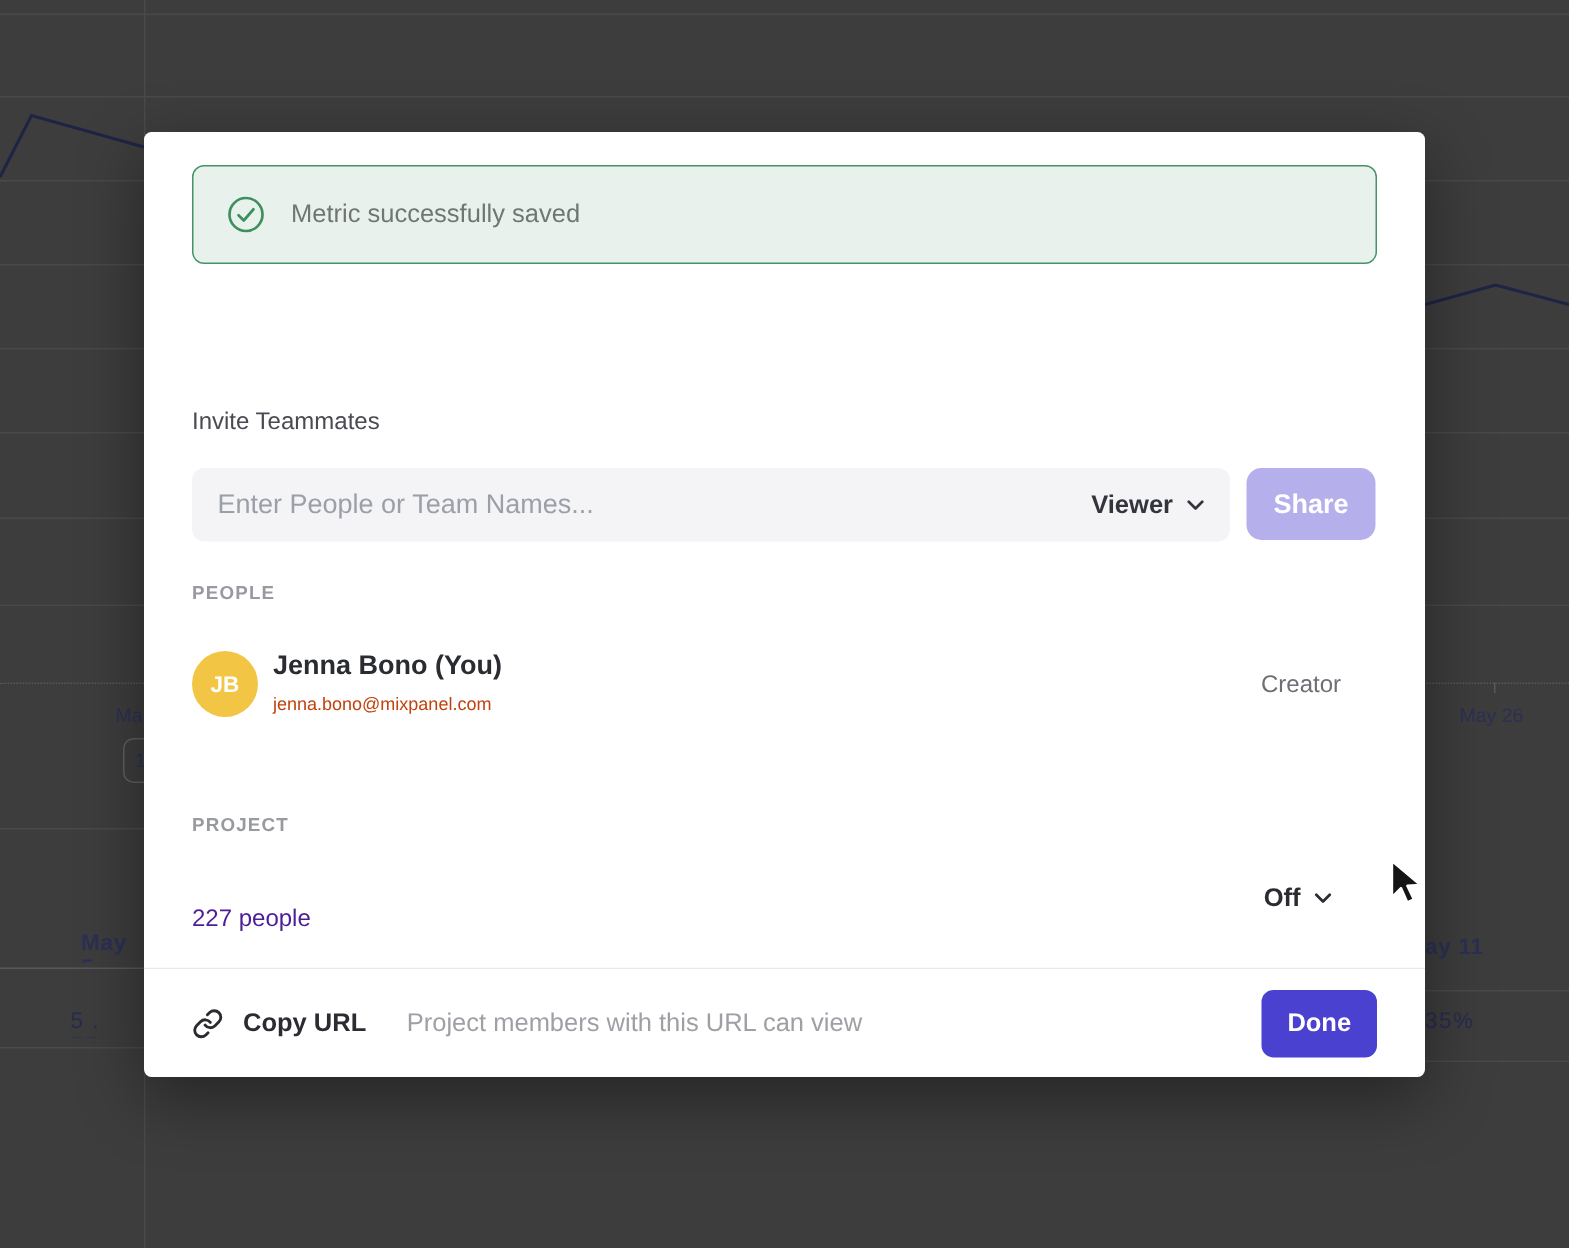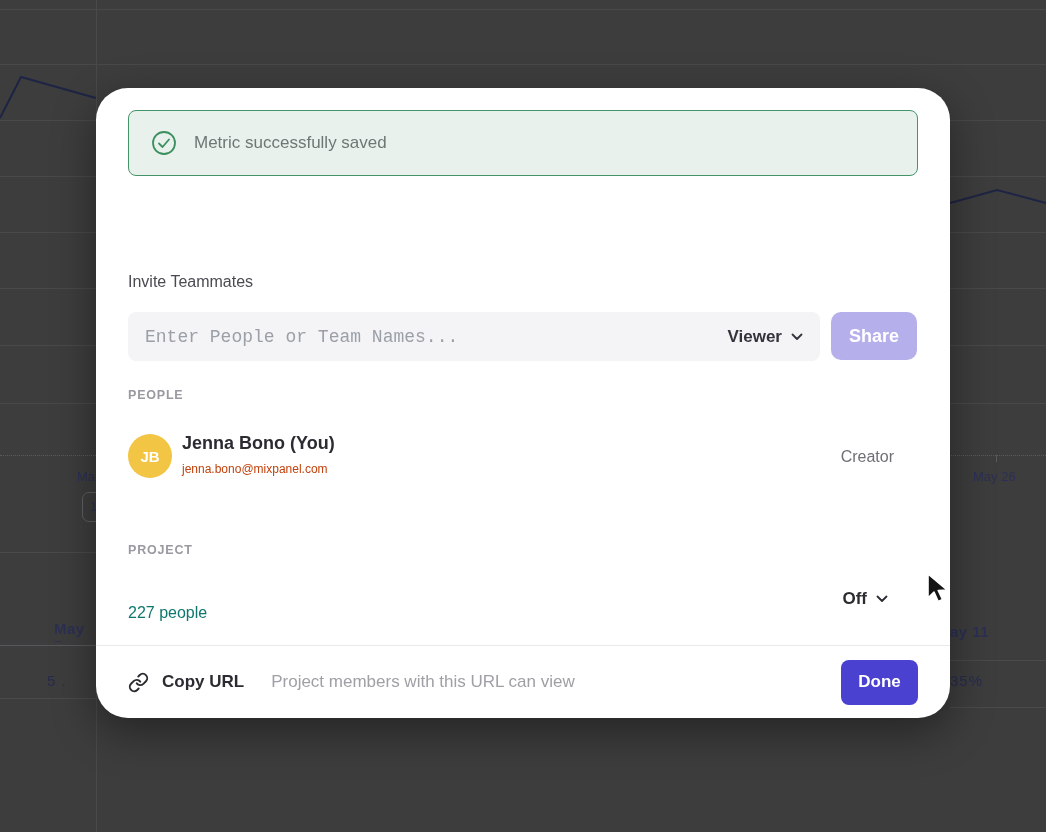--- a/index.html
+++ b/index.html
@@ -17,49 +17,49 @@
   .bg-val { position:absolute; color:#272c4e; font-size:15px; letter-spacing:1px; }
   .clip-strip { position:absolute; overflow:hidden; }
   .tick { position:absolute; width:1px; height:7px; background:#5a5a5e; }
   .row-line { position:absolute; height:1px; background:#4a4a4d; }
   .row-line.light { background:#58585c; }
   .bg-tooltip { position:absolute; border:1px solid #5f5f64; border-radius:7px; color:#2b3054;
                 font-size:13px; line-height:28px; padding-left:7px; }
 
   
   .modal { position:absolute; left:96px; top:88px; width:854px; height:630px; z-index:10;
-           background:#ffffff; border-radius:32px; box-shadow:0 14px 44px rgba(0,0,0,.4); }
+           background:#ffffff; border-radius:5px; box-shadow:0 14px 44px rgba(0,0,0,.4); }
   .toast { position:absolute; left:32px; top:22px; width:790px; height:66px;
            background:#e9f1ec; border:1px solid #44946a; border-radius:8px;
            display:flex; align-items:center; padding:0 22px; gap:17px; }
   .toast-text { color:#6f7775; font-size:17px; }
   .modal-title { position:absolute; left:32px; top:126px; font-size:29px; font-weight:700; color:#33343c; }
   .invite-label { position:absolute; left:32px; top:185px; font-size:16px; color:#4a4b52; }
   .invite-input { position:absolute; left:32px; top:224px; width:692px; height:49px;
                   background:#f4f4f6; border-radius:8px; display:flex; align-items:center; }
   .invite-input input { flex:1; border:none; background:transparent; outline:none;
-                        font-family:Liberation Mono, monospace;
+                        font-family:Liberation Sans, sans-serif;
                         font-size:18px; color:#3a3b40; padding:0 0 0 17px; }
   .invite-input input::placeholder { color:#9ba0a8; opacity:1; }
   .role-select { display:flex; align-items:center; gap:9px; padding-right:17px;
                  font-size:17px; font-weight:600; color:#33343c; cursor:pointer; }
   .share-btn { position:absolute; left:735px; top:224px; width:86px; height:48px;
                background:#b5afec; border:none; border-radius:10px;
                color:#ffffff; font-size:18px; font-weight:700;
                font-family:"Liberation Sans", sans-serif; }
   .sect-head { position:absolute; left:32px; font-size:12.5px; font-weight:600;
                letter-spacing:.8px; color:#989aa0; }
   .avatar { position:absolute; left:32px; top:346px; width:44px; height:44px; border-radius:50%;
             background:#f3c545; color:#fff; font-size:15px; font-weight:600;
             display:flex; align-items:center; justify-content:center; }
   .member-name { position:absolute; left:86px; top:345px; font-size:18px; font-weight:700; color:#2b2c31;text-align:center; }
   .member-email { position:absolute; left:86px; top:374px; font-size:12px; color:#c2410c; }
   .member-role { position:absolute; right:56px; top:360px; font-size:16px; color:#6e6f75; }
   .proj-title { position:absolute; left:32px; top:488px; font-size:17px; color:#2b2c31; }
-  .proj-sub { position:absolute; left:32px; top:516px; font-size:16px; color:#0f766e; }
+  .proj-sub { position:absolute; left:32px; top:516px; font-size:16px; color:#4c1d95; }
   .access-select { position:absolute; right:62px; top:501px; display:flex; align-items:center; gap:9px;
                    font-size:17px; font-weight:600; color:#2b2c31; cursor:pointer; }
   .modal-footer { position:absolute; left:0; top:557px; width:854px; height:73px;
                   border-top:1px solid #e9e9eb; border-radius:0 0 18px 18px;
                   display:flex; align-items:center; padding:0 32px; }
   .copyurl { display:flex; align-items:center; gap:13px; cursor:pointer; }
   .copyurl-label { font-size:17px; font-weight:700; color:#2b2c31; }
   .footer-hint { margin-left:27px; font-size:17px; color:#9fa0a5; }
   .done-btn { margin-left:auto; width:77px; height:45px; background:#4b41d1; border:none;
               border-radius:8px; color:#fff; font-size:17px; font-weight:700;

